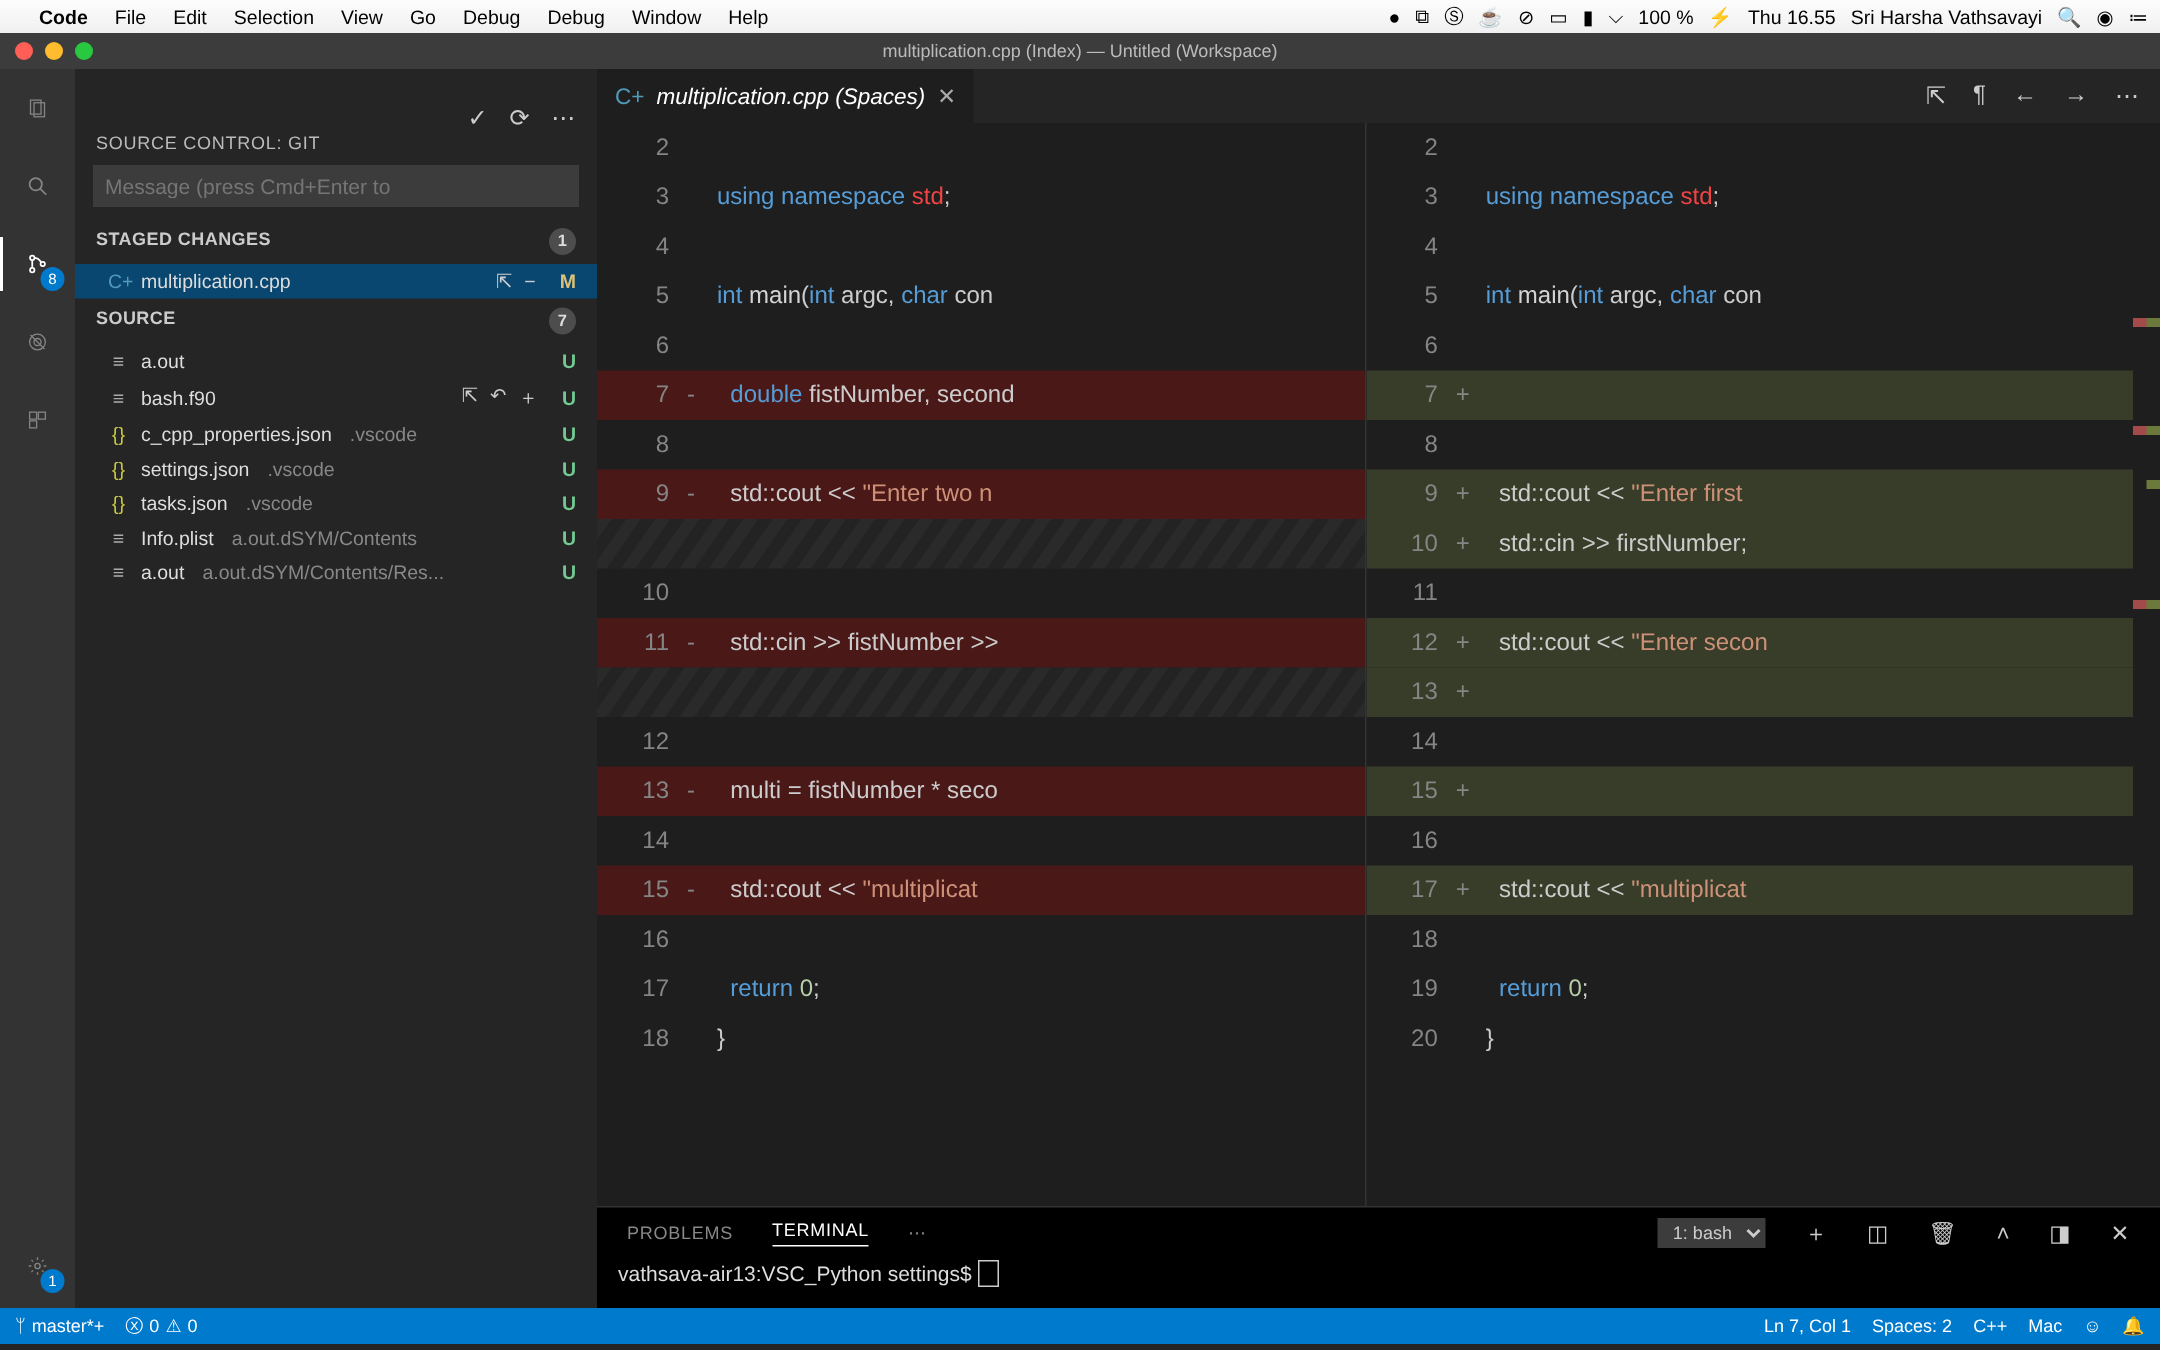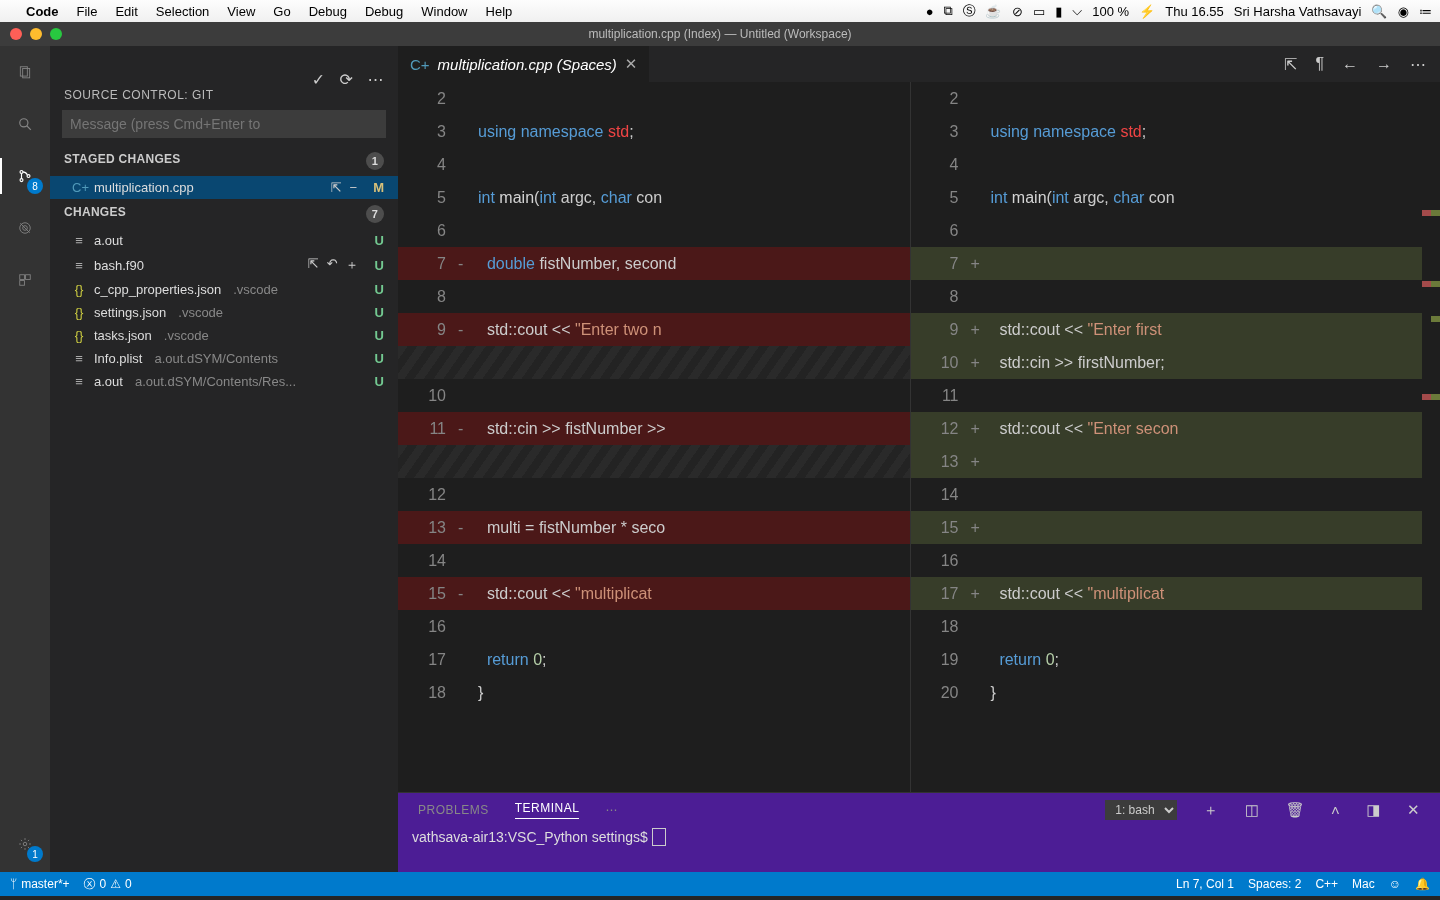--- a/index.html
+++ b/index.html
@@ -63,21 +63,21 @@
 .row.hatch { background: repeating-linear-gradient(125deg, #2a2a2a 0 8px, #232323 8px 16px); height:33px;}
 .tok-kw { color:#569cd6; }
 .tok-ns { color:#ef4444; }
 .tok-str { color:#ce9178; }
 .tok-num { color:#b5cea8; }
 .tok-id { color:#d4d4d4; }
 .overview { width:18px; background:#1e1e1e; position:relative;}
 .ov { position:absolute; left:0; right:0; height:6px; }
 .ov.r { background:#a34a4a; } .ov.g { background:#6b7a3a; }
 
-.panel { height:80px; background:#4c1d95; border-top:1px solid #333; display:flex; flex-direction:column; }
+.panel { height:68px; background:#000000; border-top:1px solid #333; display:flex; flex-direction:column; }
 .panel-tabs { height:34px; display:flex; align-items:center; gap:26px; padding: 0 20px; color:#888; font-size:12px; letter-spacing:.5px;}
 .panel-tabs .pt.active { color:#fff; border-bottom:1px solid #fff; padding-bottom:3px;}
 .panel-tabs .fill { flex:1; }
 .panel-tabs select { background:#3c3c3c; color:#ccc; border:none; padding:2px 6px; font-size:12px;}
 .panel-tabs .picon { color:#ccc; cursor:pointer; font-size:15px;}
 .terminal { flex:1; padding: 2px 14px; font-family: Menlo, monospace; color:#ddd; font-size:14px;}
 
 .statusbar { height:24px; background:#007acc; color:#fff; display:flex; align-items:center; font-size:12px; padding: 0 10px; gap:14px;}
 .statusbar .fill { flex:1; }
 .statusbar .seg { display:flex; align-items:center; gap:4px; cursor:pointer;}
@@ -193,21 +193,21 @@
       <span class="fname">multiplication.cpp</span>
       <span class="fill"></span>
       <span class="rowicons">
           <span>⇱</span>
           <span>−</span>
         </span>
       <span class="status mod" style="margin-left:8px;">M</span>
     </div>
 
     <div class="sb-section">
-      <span>CHANGES</span>
+      <span>SOURCE</span>
       <span class="count">7</span>
     </div>
     <div id="changes-list">
         <div class="file">
           <span class="ficon txt">≡</span>
     <span class="fname">a.out</span>
 
     <span class="fill"></span>
     <span class="status" style="margin-left:8px;">U</span>
         </div>

